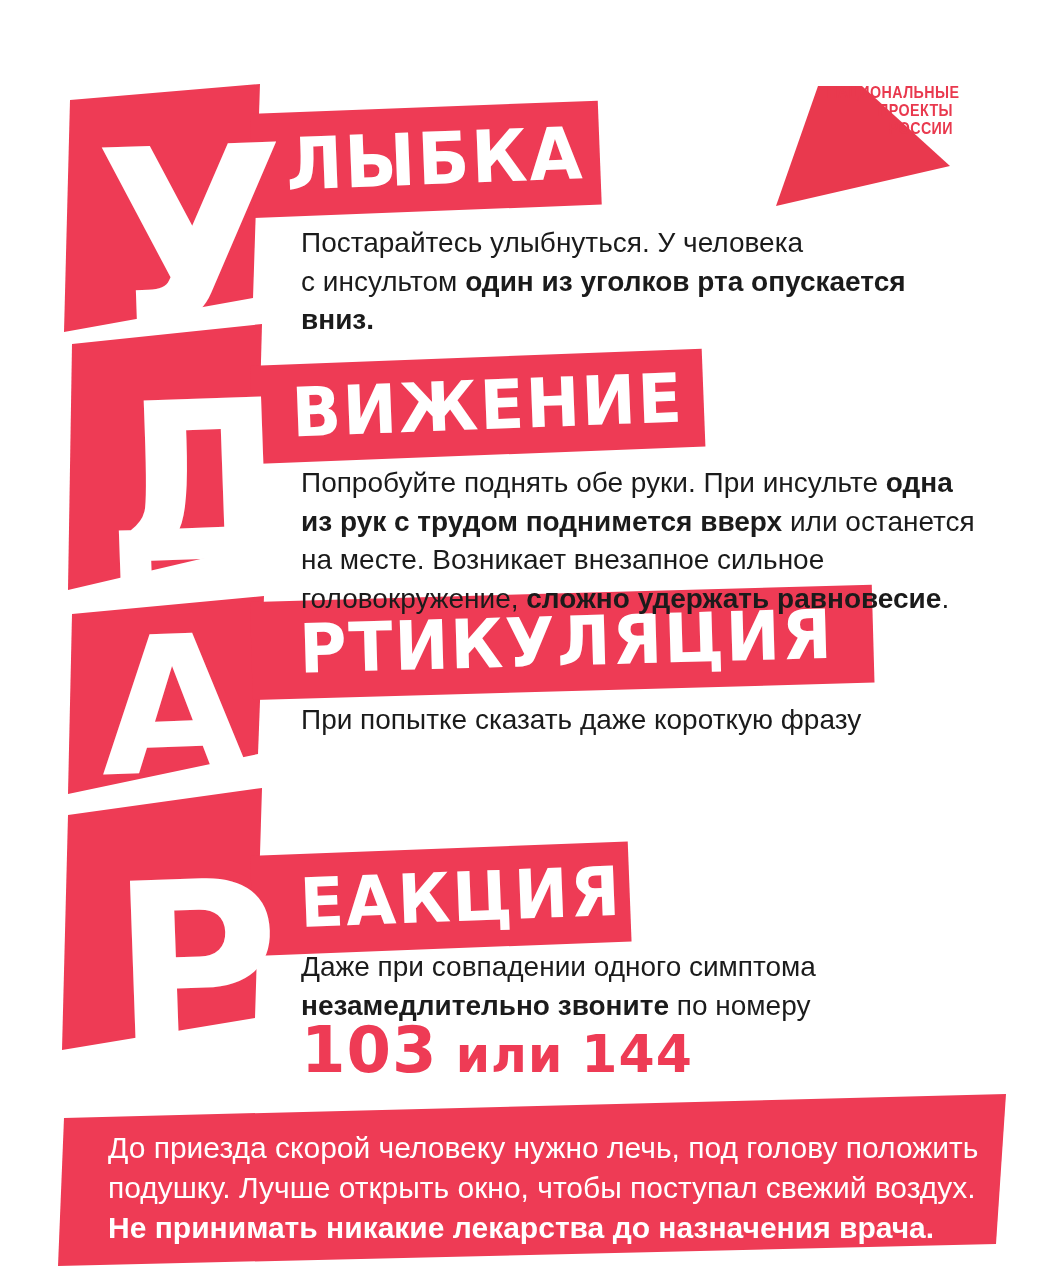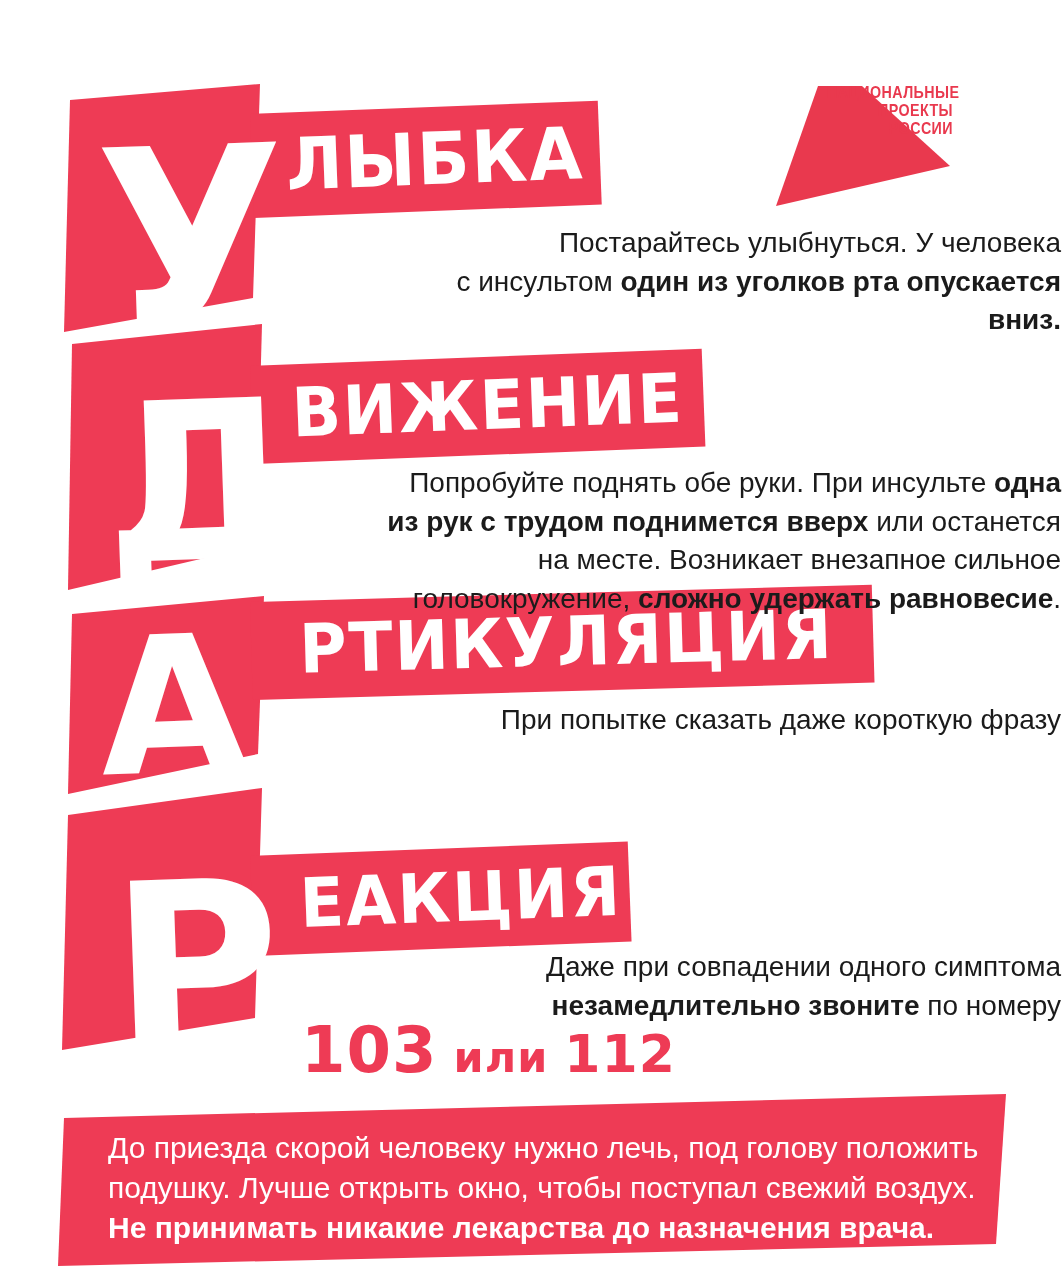--- a/index.html
+++ b/index.html
@@ -29,21 +29,21 @@
   .big-letter{
     font-family:"DejaVu Sans", sans-serif;
     font-weight:bold;color:#ffffff;
     line-height:1;z-index:5;
     transform:rotate(-2deg);
     transform-origin:center;
   }
   .para{
     font-size:28px;line-height:38.5px;
     white-space:pre-line;
-    color:#1b1b1b;z-index:6;text-align:right;
+    color:#1b1b1b;z-index:6;
   }
   .para .b{font-weight:bold;}
   .emg{
     font-family:"DejaVu Sans", sans-serif;
     font-weight:bold;color:#ee3b55;
     line-height:1;letter-spacing:1px;z-index:6;
     white-space:nowrap;
   }
   .footer-band{background:#ee3b55;}
   .footer-text{
@@ -101,21 +101,21 @@
   <div class="para abs" style="left:301px;top:701px;width:760px;"><span>При попытке сказать даже короткую фразу
 </span></div>
 
   <div class="panel abs" style="left:62px;top:788px;width:200px;height:262px;clip-path:polygon(6px 27px,200px 0px,193px 230px,0px 262px);"></div>
   <div class="bar abs" style="left:250px;top:856px;width:378px;height:100px;transform:rotate(-2.2deg);">
     <div class="bar-word" style="font-size:68px;margin-left:48px;">ЕАКЦИЯ</div>
   </div>
   <div class="big-letter abs" style="left:112px;top:852px;font-size:230px;">Р</div>
   <div class="para abs" style="left:301px;top:948px;width:760px;"><span>Даже при совпадении одного симптома
 </span><span class="b">незамедлительно звоните</span><span> по номеру</span></div>
-  <div class="emg abs" style="left:301px;top:1018px;"><span class="b r" style="font-size: 64px;">103</span><span class="b r" style="font-size: 43px; text-align: center;"> или </span><span class="b r" style="font-size: 52px;">112</span></div>
+  <div class="emg abs" style="left:301px;top:1018px;"><span class="b r" style="font-size: 64px;">103</span><span class="b r" style="font-size: 49px; text-align: center;"> или </span><span class="b r" style="font-size: 52px;">144</span></div>
 
   <div class="footer-band abs" style="left:58px;top:1094px;width:948px;height:172px;clip-path:polygon(6px 24px,948px 0px,938px 150px,0px 172px);">
     <div class="footer-text abs" style="left:50px;top:34px;width:900px;"><span>До приезда скорой человеку нужно лечь, под голову положить
 подушку. Лучше открыть окно, чтобы поступал свежий воздух.
 </span><span class="b">Не принимать никакие лекарства до назначения врача.</span></div>
   </div>
 
 </div>
 
 </body></html>

